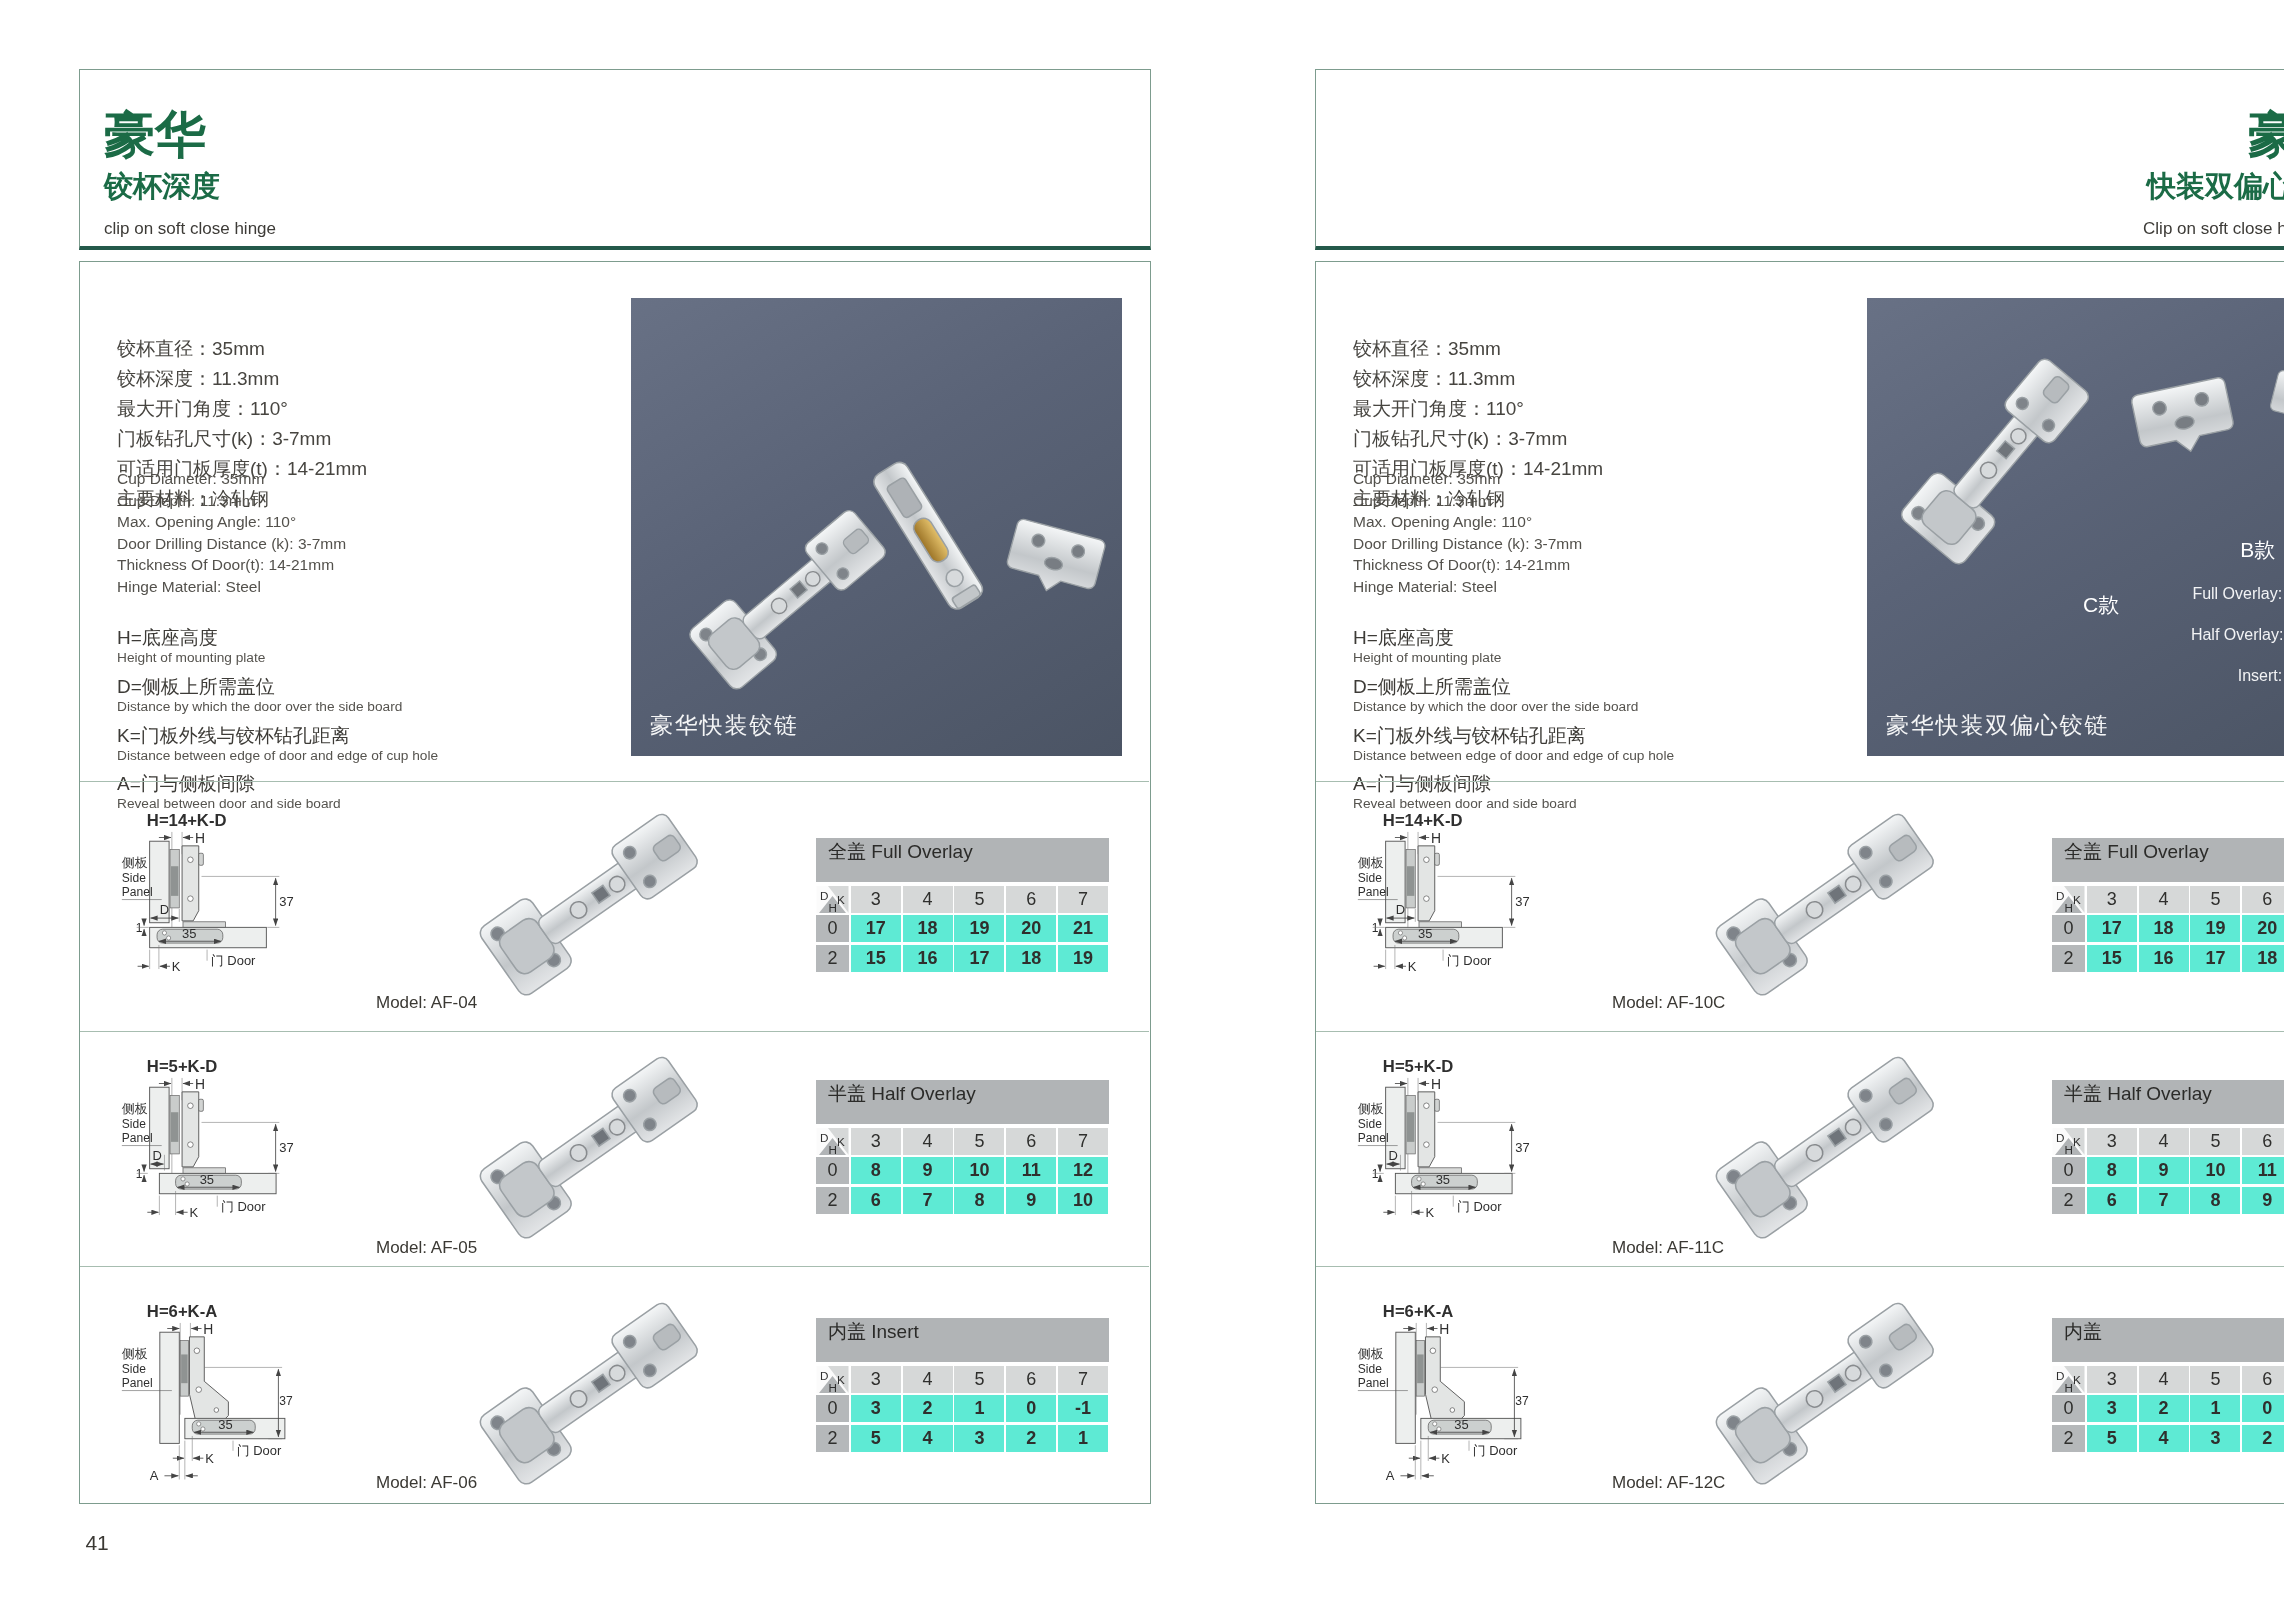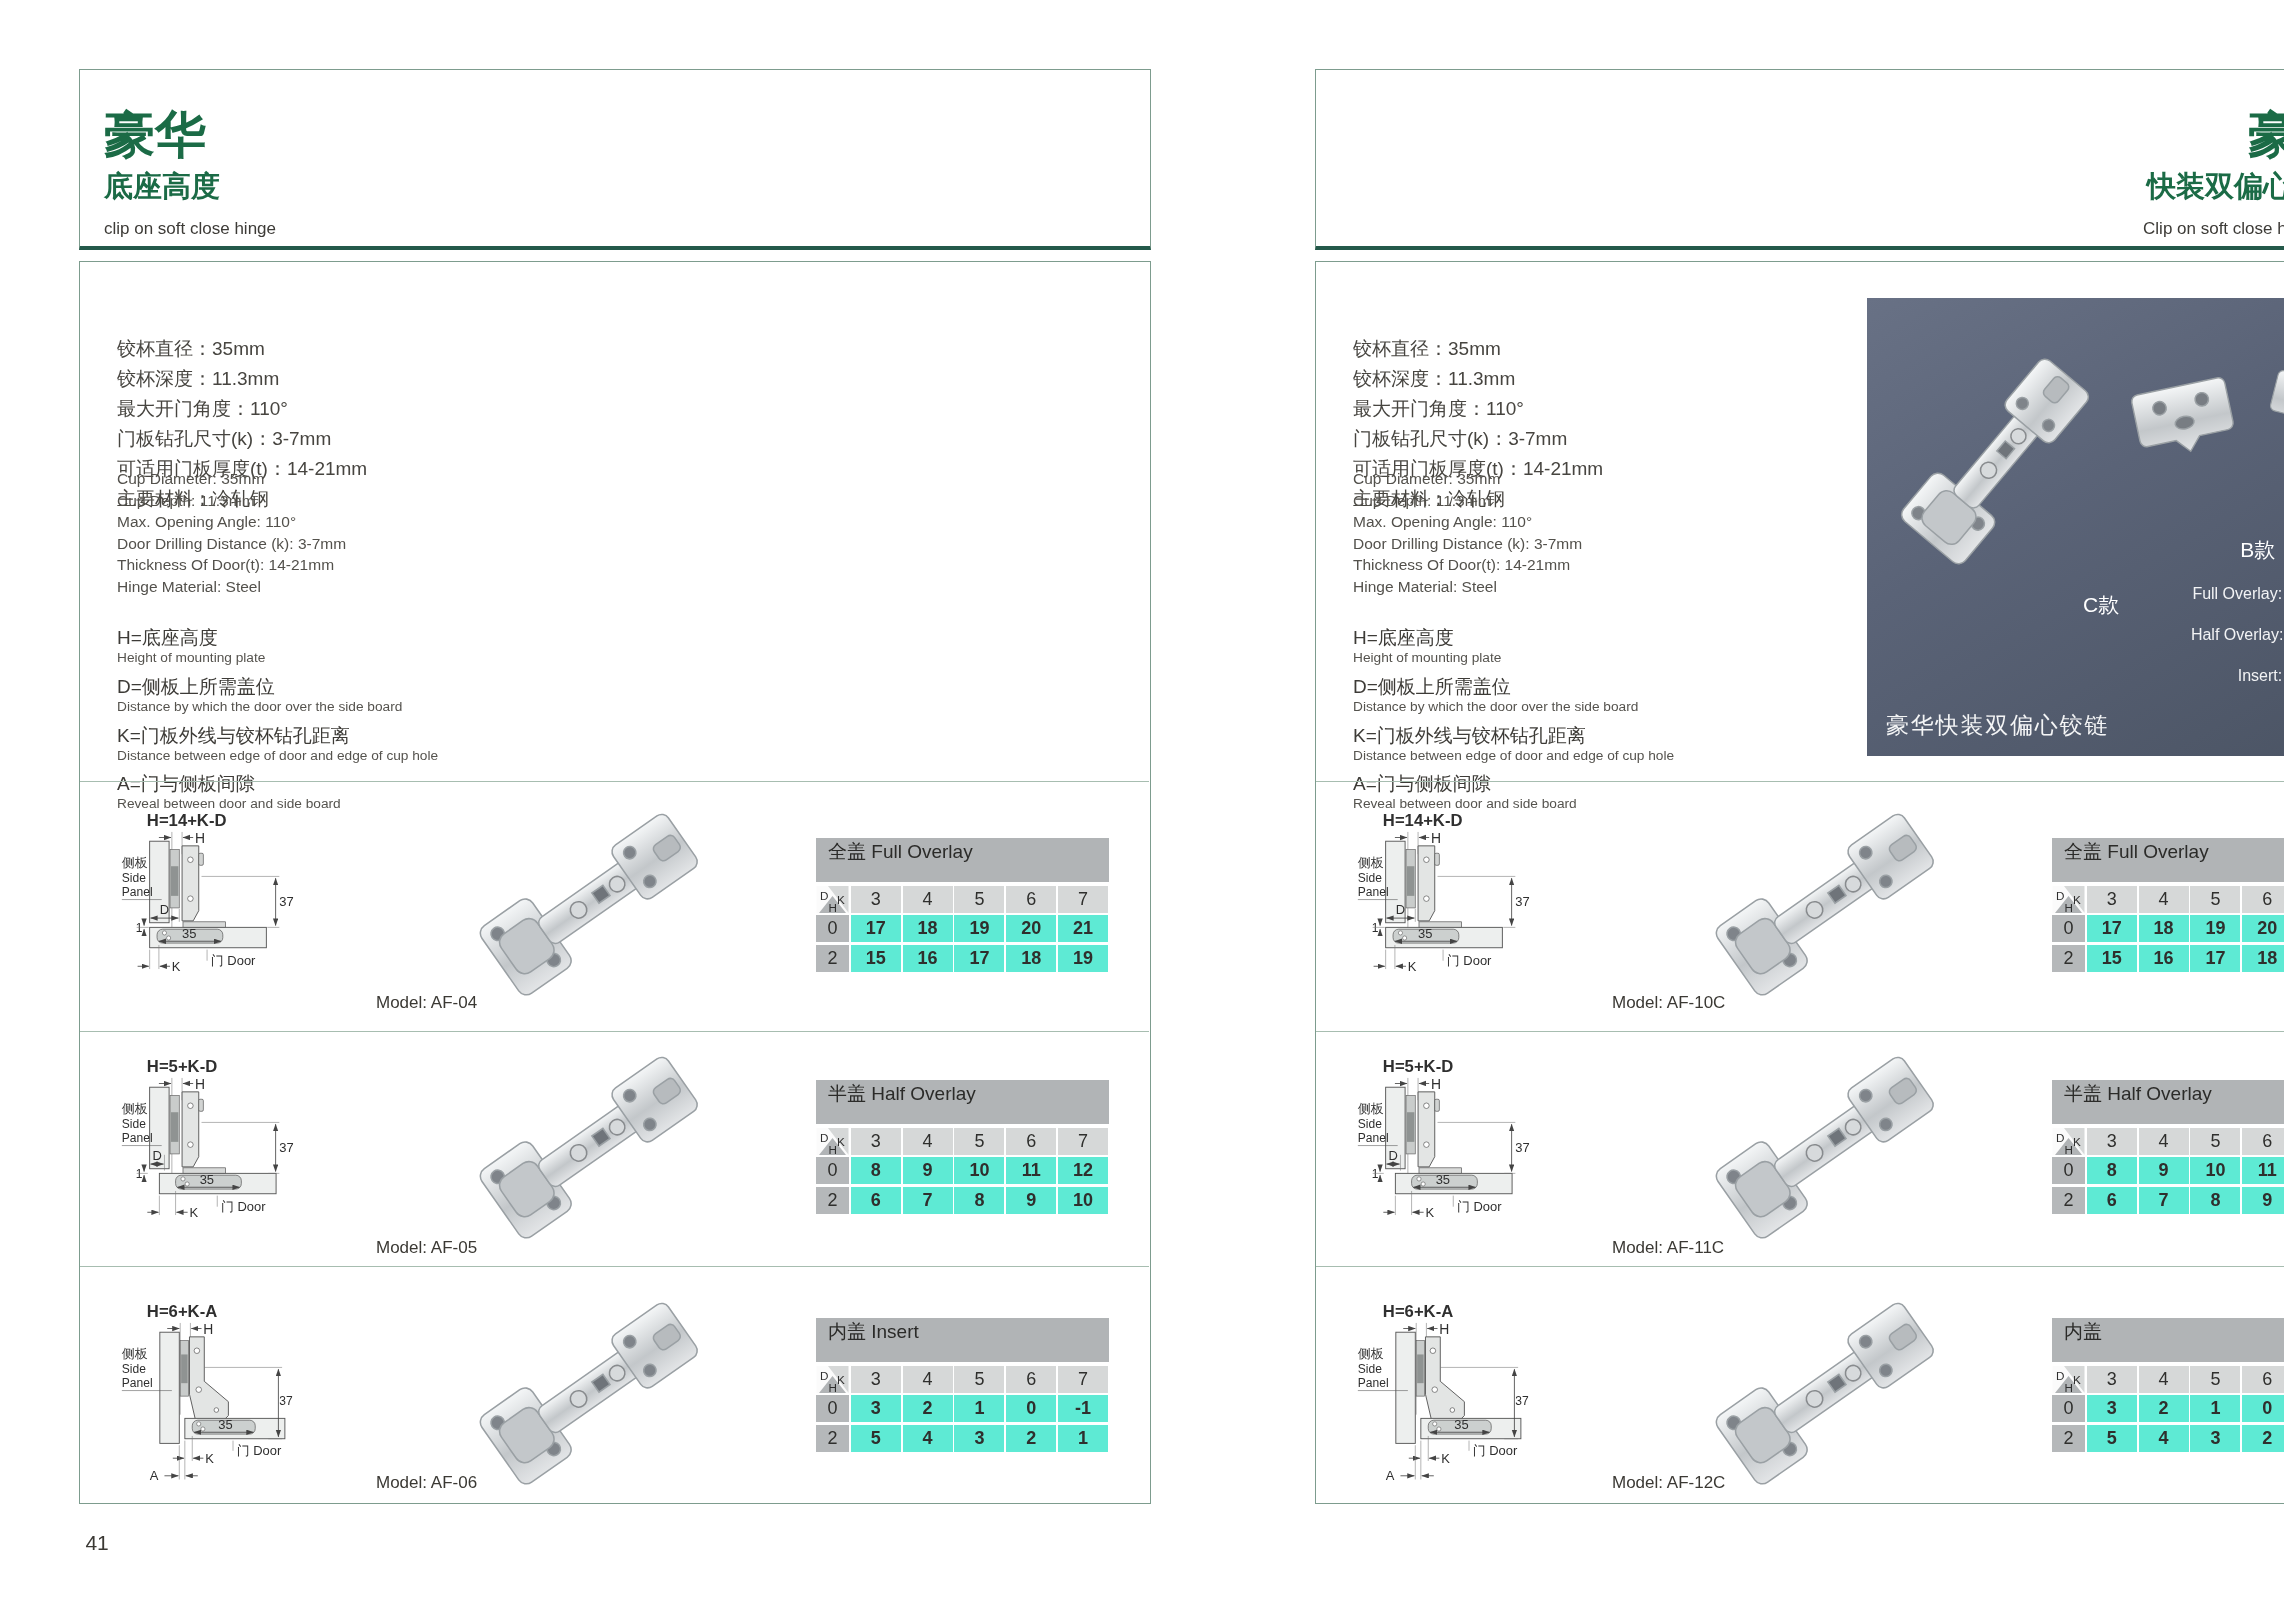--- a/index.html
+++ b/index.html
@@ -254,21 +254,21 @@
       <text x="4" y="160" font-size="26">Side</text>
       <text x="4" y="190" font-size="26">Panel</text>
       <line x1="4" y1="198" x2="112" y2="198" stroke="#555" stroke-width="1.2"></line>
     </symbol>
   </defs>
 </svg>
 
 <div class="page" id="page-left">
   <div class="header-box">
     <div class="h-title">豪华</div>
-    <div class="h-sub">底座高度</div>
+    <div class="h-sub">铰杯深度</div>
     <div class="h-tag">clip on soft close hinge</div>
   </div>
 
   <div class="content-box">
     <div class="specs-cn">
         <div class="spec-cn">铰杯直径：35mm</div>
         <div class="spec-cn">铰杯深度：11.3mm</div>
         <div class="spec-cn">最大开门角度：110°</div>
         <div class="spec-cn">门板钻孔尺寸(k)：3-7mm</div>
         <div class="spec-cn">可适用门板厚度(t)：14-21mm</div>
@@ -295,20 +295,28 @@
       <div class="def">
         <div class="def-cn">K=门板外线与铰杯钻孔距离</div>
         <div class="def-en">Distance between edge of door and edge of cup hole</div>
       </div>
       <div class="def">
         <div class="def-cn">A=门与侧板间隙</div>
         <div class="def-en">Reveal between door and side board</div>
       </div>
     </div>
 
+    <div class="photo">
+      <svg class="photo-art" viewBox="0 0 1074 1002">
+        <use href="#hinge-shape" transform="translate(340,660) rotate(-40) scale(1.05)"></use>
+        <use href="#arm-shape" transform="translate(650,520) rotate(58) scale(1.15)"></use>
+        <use href="#plate-shape" transform="translate(930,560) rotate(15)"></use>
+      </svg>
+      <div class="photo-caption">豪华快装铰链</div>
+    </div>
 
     <div class="sep" style="top:519px"></div>
     <div class="sep" style="top:769px"></div>
     <div class="sep" style="top:1004px"></div>
 
     <svg class="diag" style="left:40px;top:531px" viewBox="0 0 385 470" width="176" height="215">
         <use href="#diag-full"></use>
       </svg>
     <svg class="prod" style="left:361px;top:544px" viewBox="-250 -190 500 380">
         <use href="#hinge-shape" transform="rotate(-35)"></use>

